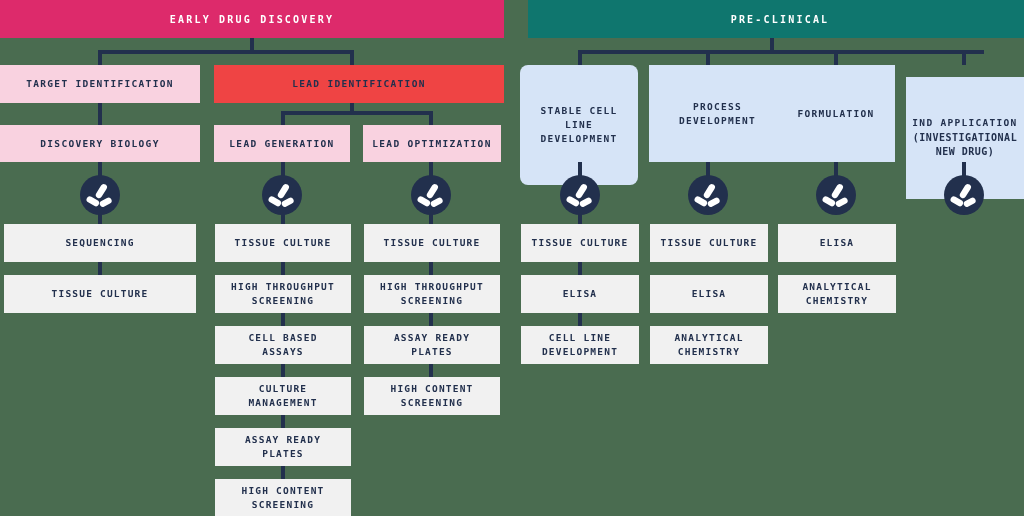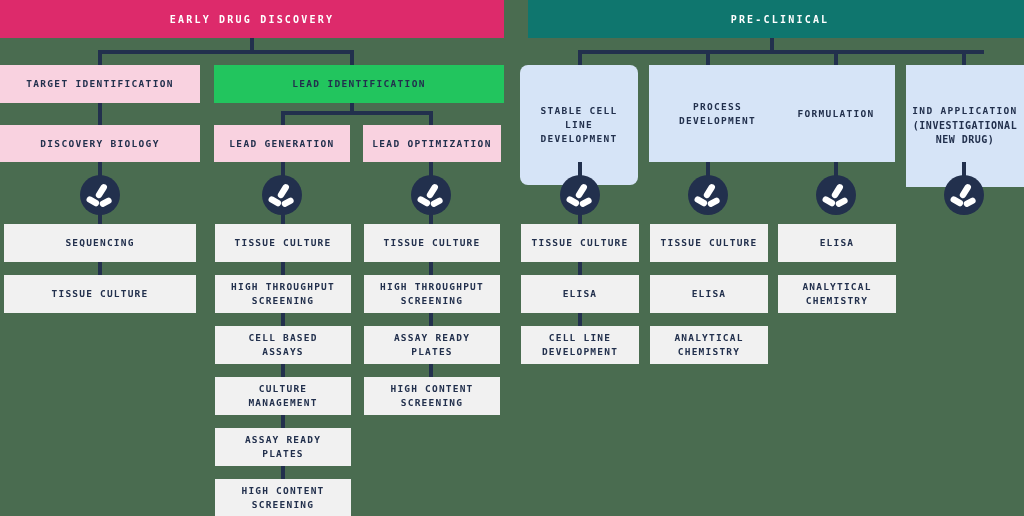--- a/index.html
+++ b/index.html
@@ -25,21 +25,21 @@
     position:absolute;
     display:flex;flex-direction:column;
     align-items:center;justify-content:center;
     text-align:center;
     color:#22304d;
     font-size:9.5px;font-weight:bold;letter-spacing:1.3px;
     line-height:1.45;
     box-sizing:border-box;padding:15px 6px;
   }
   .pink-light{background:#f9d2e0;}
-  .pink-mid{background:#22c55e;}
+  .pink-mid{background:#ef4444;}
   .blue-light{background:#d6e4f7;}
   .grey{background:#f1f1f1;letter-spacing:1.2px;}
   .node .sub{
     font-size:10px;letter-spacing:0.5px;font-weight:bold;margin-top:1px;
   }
 
   
   .vline{position:absolute;width:4px;background:#22304d;}
   .hline{position:absolute;height:4px;background:#22304d;}
 
@@ -102,21 +102,21 @@
     <span>STABLE CELL</span>
     <span>LINE DEVELOPMENT</span>
   </div>
   <div class="node blue-light" style="left:649px;top:65px;width:137px;height:97px;">
     <span>PROCESS</span>
     <span>DEVELOPMENT</span>
   </div>
   <div class="node blue-light" style="left:777px;top:65px;width:118px;height:97px;">
     <span>FORMULATION</span>
   </div>
-  <div class="node blue-light" style="left:906px;top:65px;width:118px;height:122px;">
+  <div class="node blue-light" style="left:906px;top:77px;width:118px;height:122px;">
     <span>IND APPLICATION</span>
     <span class="sub">(INVESTIGATIONAL NEW DRUG)</span>
   </div>
 
   <div class="vline" style="left:98px;top:162px;height:20px;"></div>
   <div class="vline" style="left:281px;top:162px;height:20px;"></div>
   <div class="vline" style="left:429px;top:162px;height:20px;"></div>
   <div class="vline" style="left:578px;top:162px;height:20px;"></div>
   <div class="vline" style="left:706px;top:162px;height:20px;"></div>
   <div class="vline" style="left:834px;top:162px;height:20px;"></div>

